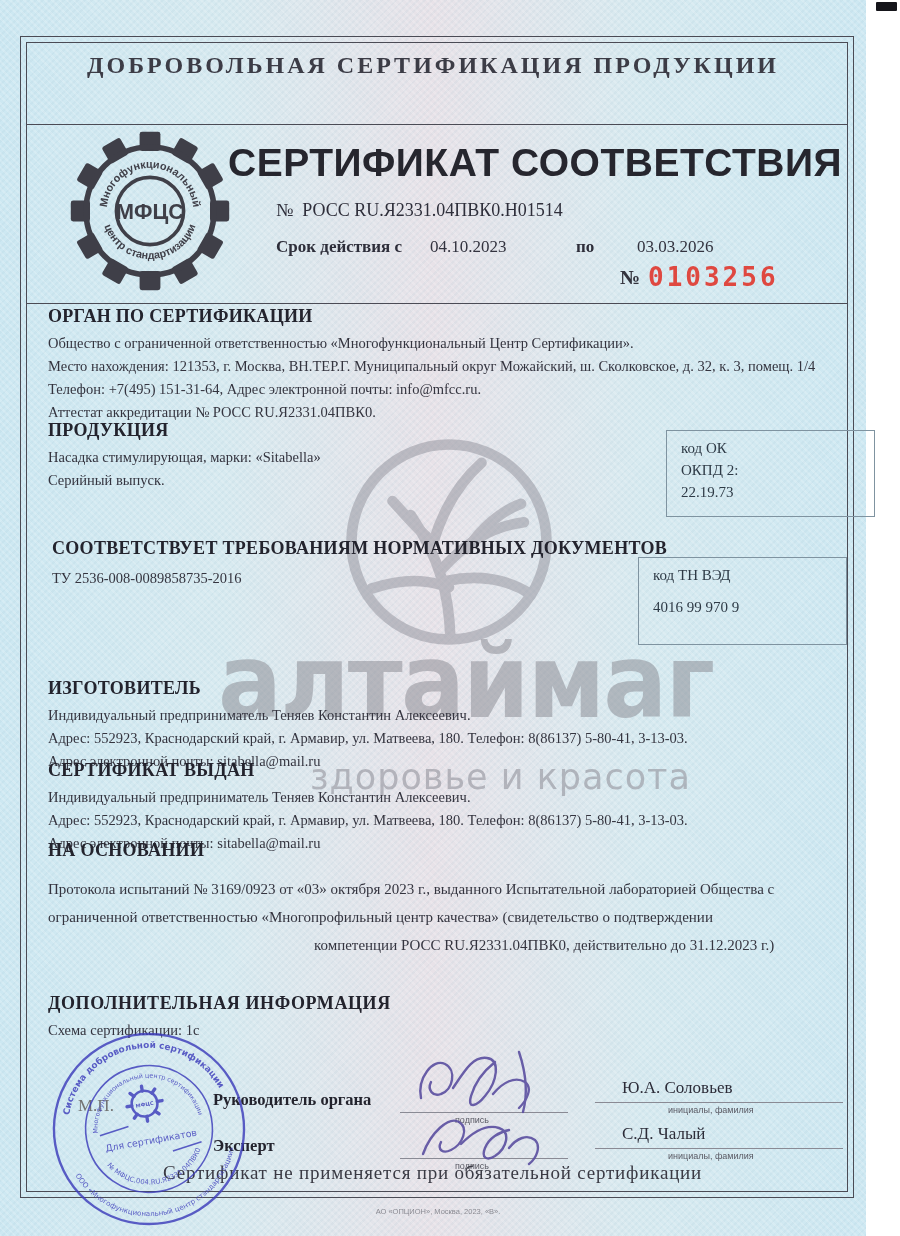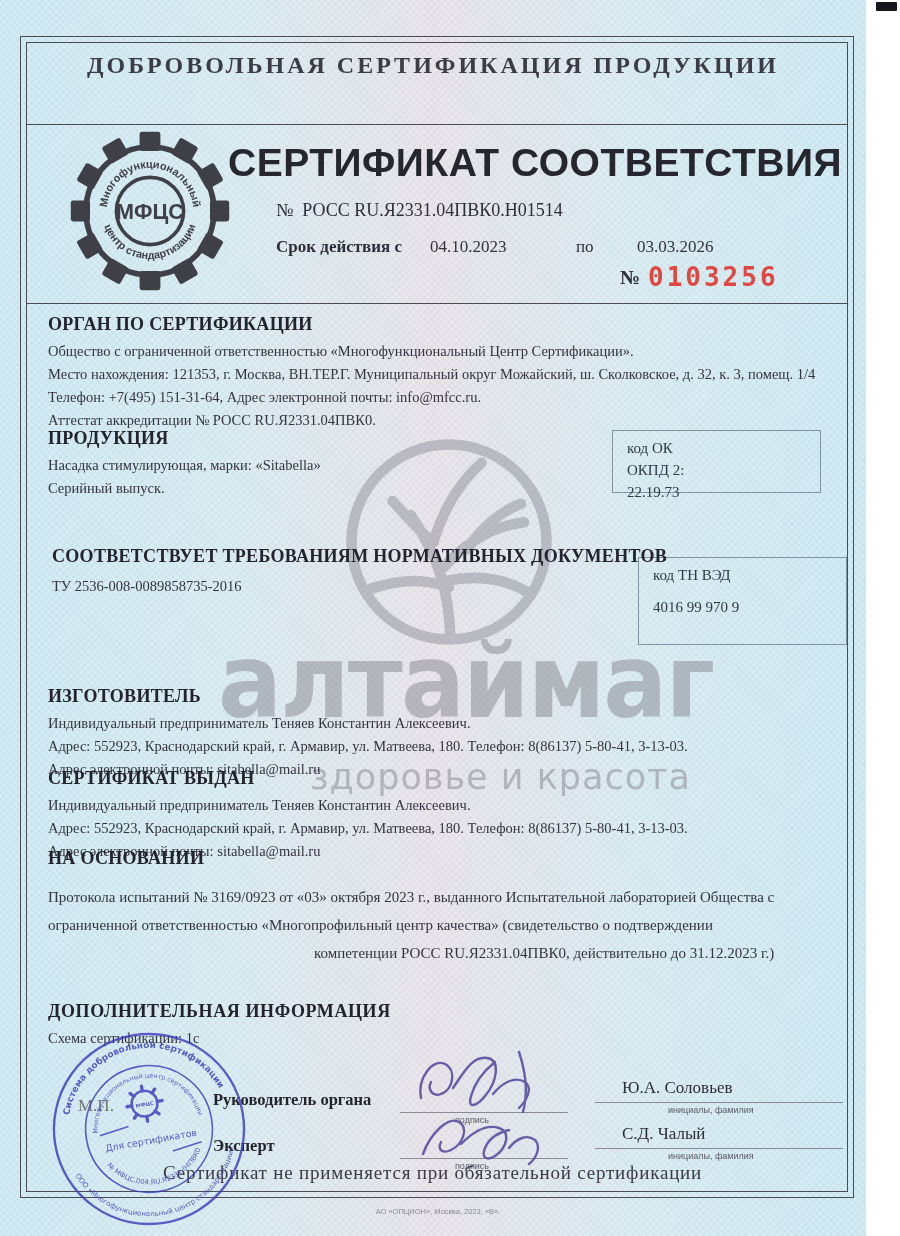--- a/index.html
+++ b/index.html
@@ -16,25 +16,25 @@
   .frame-inner{position:absolute;inset:5px;border:1.6px solid #4b4b55;}
   .rule{position:absolute;height:0;border-top:1.6px solid #4b4b55;z-index:2;}
   .abs{position:absolute;z-index:3;}
   .doc-header{left:0;top:52px;width:866px;text-align:center;font-weight:bold;font-size:24px;
       letter-spacing:3px;color:#3c3c46;}
   .cert-title{left:228px;top:141px;font-family:"Liberation Sans",sans-serif;font-weight:bold;
       font-size:39px;letter-spacing:.5px;color:#26262e;}
   .cert-no-line{left:276px;top:200px;font-size:18px;color:#2e2e3a;}
   .validity-label{left:276px;top:237px;font-size:17px;font-weight:bold;color:#2e2e3a;}
   .date{font-size:17px;color:#33333f;}
-  .po-label{left:576px;top:237px;font-size:17px;font-weight:normal;color:#2e2e3a;}
+  .po-label{left:576px;top:237px;font-size:17px;font-weight:bold;color:#2e2e3a;}
   .blank-no-sign{left:620px;top:266px;font-size:20px;font-weight:bold;color:#33333d;}
   .blank-no{left:648px;top:262px;font-family:"DejaVu Sans Mono",monospace;font-weight:bold;
       font-size:26px;letter-spacing:3px;color:#df4840;}
-  .sec .h{font-size:18px;font-weight:bold;color:#23232d;margin:8px 0 5px 0;letter-spacing:.3px;}
+  .sec .h{font-size:18px;font-weight:bold;color:#23232d;margin:0 0 5px 0;letter-spacing:.3px;}
   .sec .ln{font-size:14.5px;line-height:23px;color:#34343f;margin:0;font-family:Liberation Serif, serif;}
   .sec{z-index:3;}
   .codebox{position:absolute;border:1px solid #7f93a0;z-index:3;color:#2e3a46;
       font-size:15px;line-height:22px;padding:6px 0 0 14px;box-sizing:border-box;background:transparent;}
   .sig-label{font-size:16.5px;font-weight:bold;color:#23232d;}
   .sigline{position:absolute;border-top:1px solid #8a8a94;z-index:3;}
   .caption{position:absolute;font-family:"Liberation Sans",sans-serif;font-size:9px;color:#5a5a64;z-index:3;}
   .sig-name{position:absolute;font-size:17px;color:#2c2c38;z-index:3;}
   .footer-note{left:163px;top:1162px;font-size:19px;letter-spacing:.8px;color:#3a3a44;}
   .print-footer{left:238px;top:1207px;width:400px;text-align:center;
@@ -131,21 +131,21 @@
     <div class="ln">Телефон: +7(495) 151-31-64, Адрес электронной почты: info@mfcc.ru.</div>
     <div class="ln">Аттестат аккредитации № РОСС RU.Я2331.04ПВК0.</div>
   </div>
 
   <div class="abs sec" style="left:48px;top:420px;">
     <div class="h">ПРОДУКЦИЯ</div>
     <div class="ln">Насадка стимулирующая, марки: «Sitabella»</div>
     <div class="ln">Серийный выпуск.</div>
   </div>
 
-  <div class="codebox" style="left:612px;top:430px;width:209px;height:63px;">
+  <div class="codebox" style="left:666px;top:430px;width:209px;height:87px;">
     <div>код ОК</div>
     <div>ОКПД 2:</div>
     <div>22.19.73</div>
   </div>
   <div class="codebox" style="left:638px;top:557px;width:209px;height:88px;">
     <div>код ТН ВЭД</div>
     <div style="margin-top:10px;">4016 99 970 9</div>
   </div>
 
   <div class="abs sec" style="left:52px;top:538px;">

